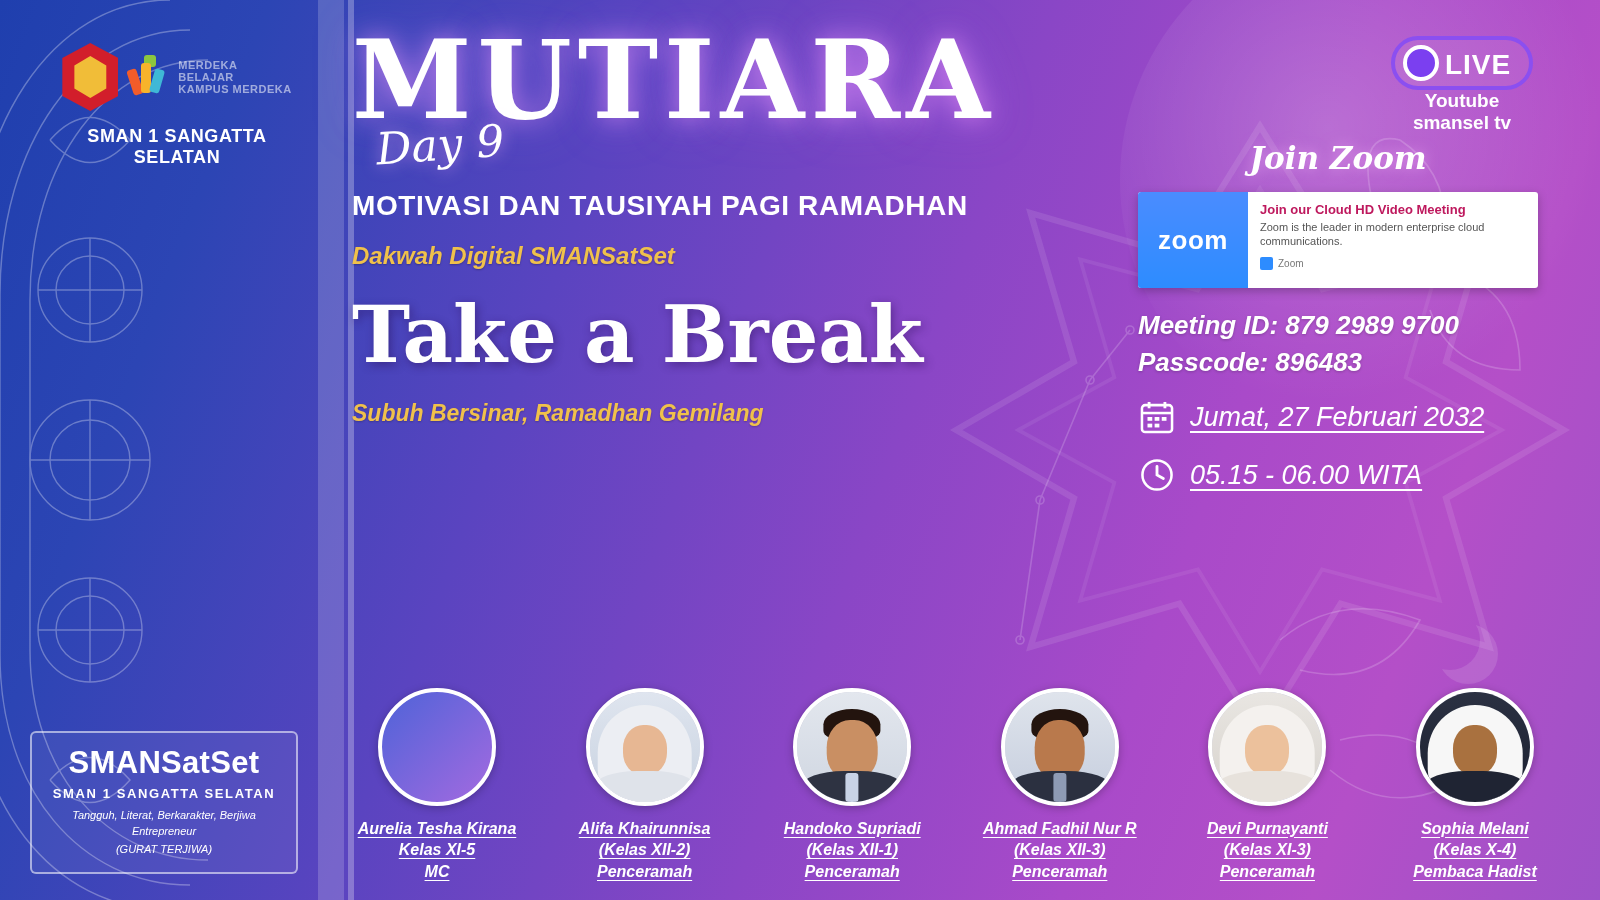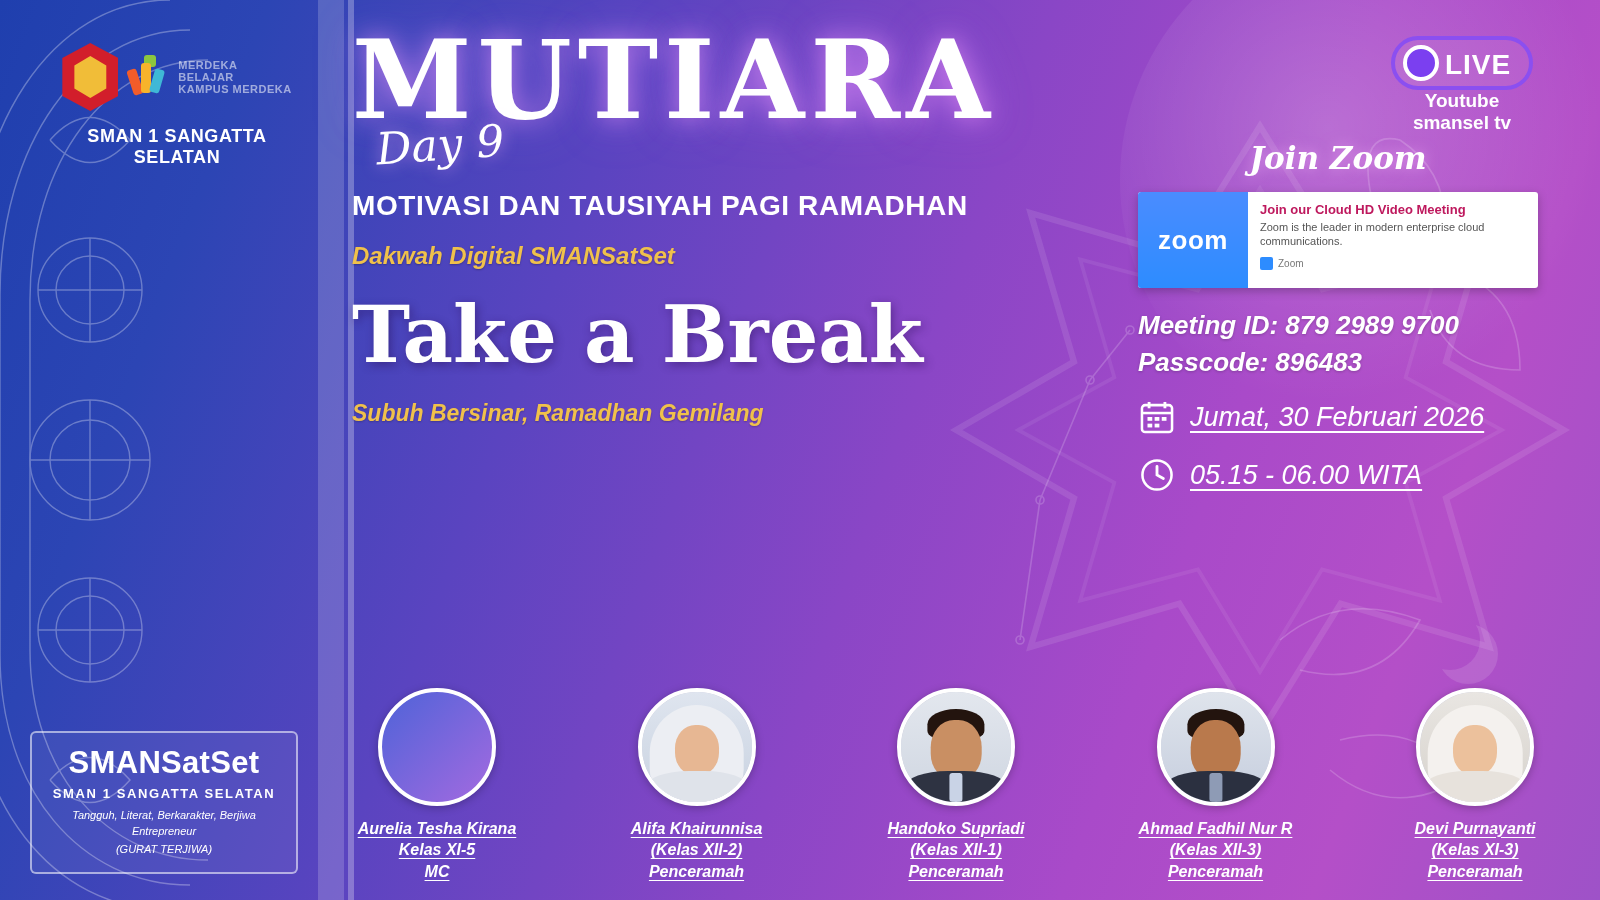--- a/index.html
+++ b/index.html
@@ -357,21 +357,21 @@
         <line x1="7" y1="2.5" x2="7" y2="6.5" stroke="#fff" stroke-width="1.8"></line>
         <line x1="17" y1="2.5" x2="17" y2="6.5" stroke="#fff" stroke-width="1.8"></line>
         <g fill="#fff">
             <rect x="6" y="12" width="3" height="2.4"></rect>
             <rect x="10.5" y="12" width="3" height="2.4"></rect>
             <rect x="15" y="12" width="3" height="2.4"></rect>
             <rect x="6" y="16.2" width="3" height="2.4"></rect>
             <rect x="10.5" y="16.2" width="3" height="2.4"></rect>
           </g>
       </svg>
-      <div class="txt">Jumat, 30 Februari 2026</div>
+      <div class="txt">Jumat, 27 Februari 2032</div>
     </div>
 
     <div class="info-line">
       <svg class="ic" viewBox="0 0 24 24">
         <circle cx="12" cy="12" r="9.2" fill="none" stroke="#fff" stroke-width="1.6"></circle>
         <path d="M12 6.6 V12 L16 14.2" fill="none" stroke="#fff" stroke-width="1.8" stroke-linecap="round"></path>
       </svg>
       <div class="txt">05.15 - 06.00 WITA</div>
     </div>
   </div>
@@ -446,20 +446,35 @@
           <div class="f-body" style="background:#e7e2dc"></div>
         </div>
       </div>
       <div class="sp-name">
         <div>Devi Purnayanti</div>
         <div>(Kelas XI-3)</div>
         <div>Penceramah</div>
       </div>
     </div>
 
+    <div class="sp">
+      <div class="sp-photo">
+        <div class="face">
+          <div class="f-bg" style="background:linear-gradient(180deg,#2b3142,#1b2030)"></div>
+          <div class="f-hijab" style="background:#f7f7f7"></div>
+          <div class="f-head" style="background:#a9713f;top:30%;height:46%;width:40%"></div>
+          <div class="f-body" style="background:#1f2433"></div>
+        </div>
+      </div>
+      <div class="sp-name">
+        <div>Sophia Melani</div>
+        <div>(Kelas X-4)</div>
+        <div>Pembaca Hadist</div>
+      </div>
+    </div>
 
   </div>
 
   <div class="brand-card">
     <div class="brand-title">SMANSatSet</div>
     <div class="brand-sub">SMAN 1 SANGATTA SELATAN</div>
     <div class="brand-motto">Tangguh, Literat, Berkarakter, Berjiwa Entrepreneur</div>
     <div class="brand-motto" style="margin-top:2px">(GURAT TERJIWA)</div>
   </div>
 

